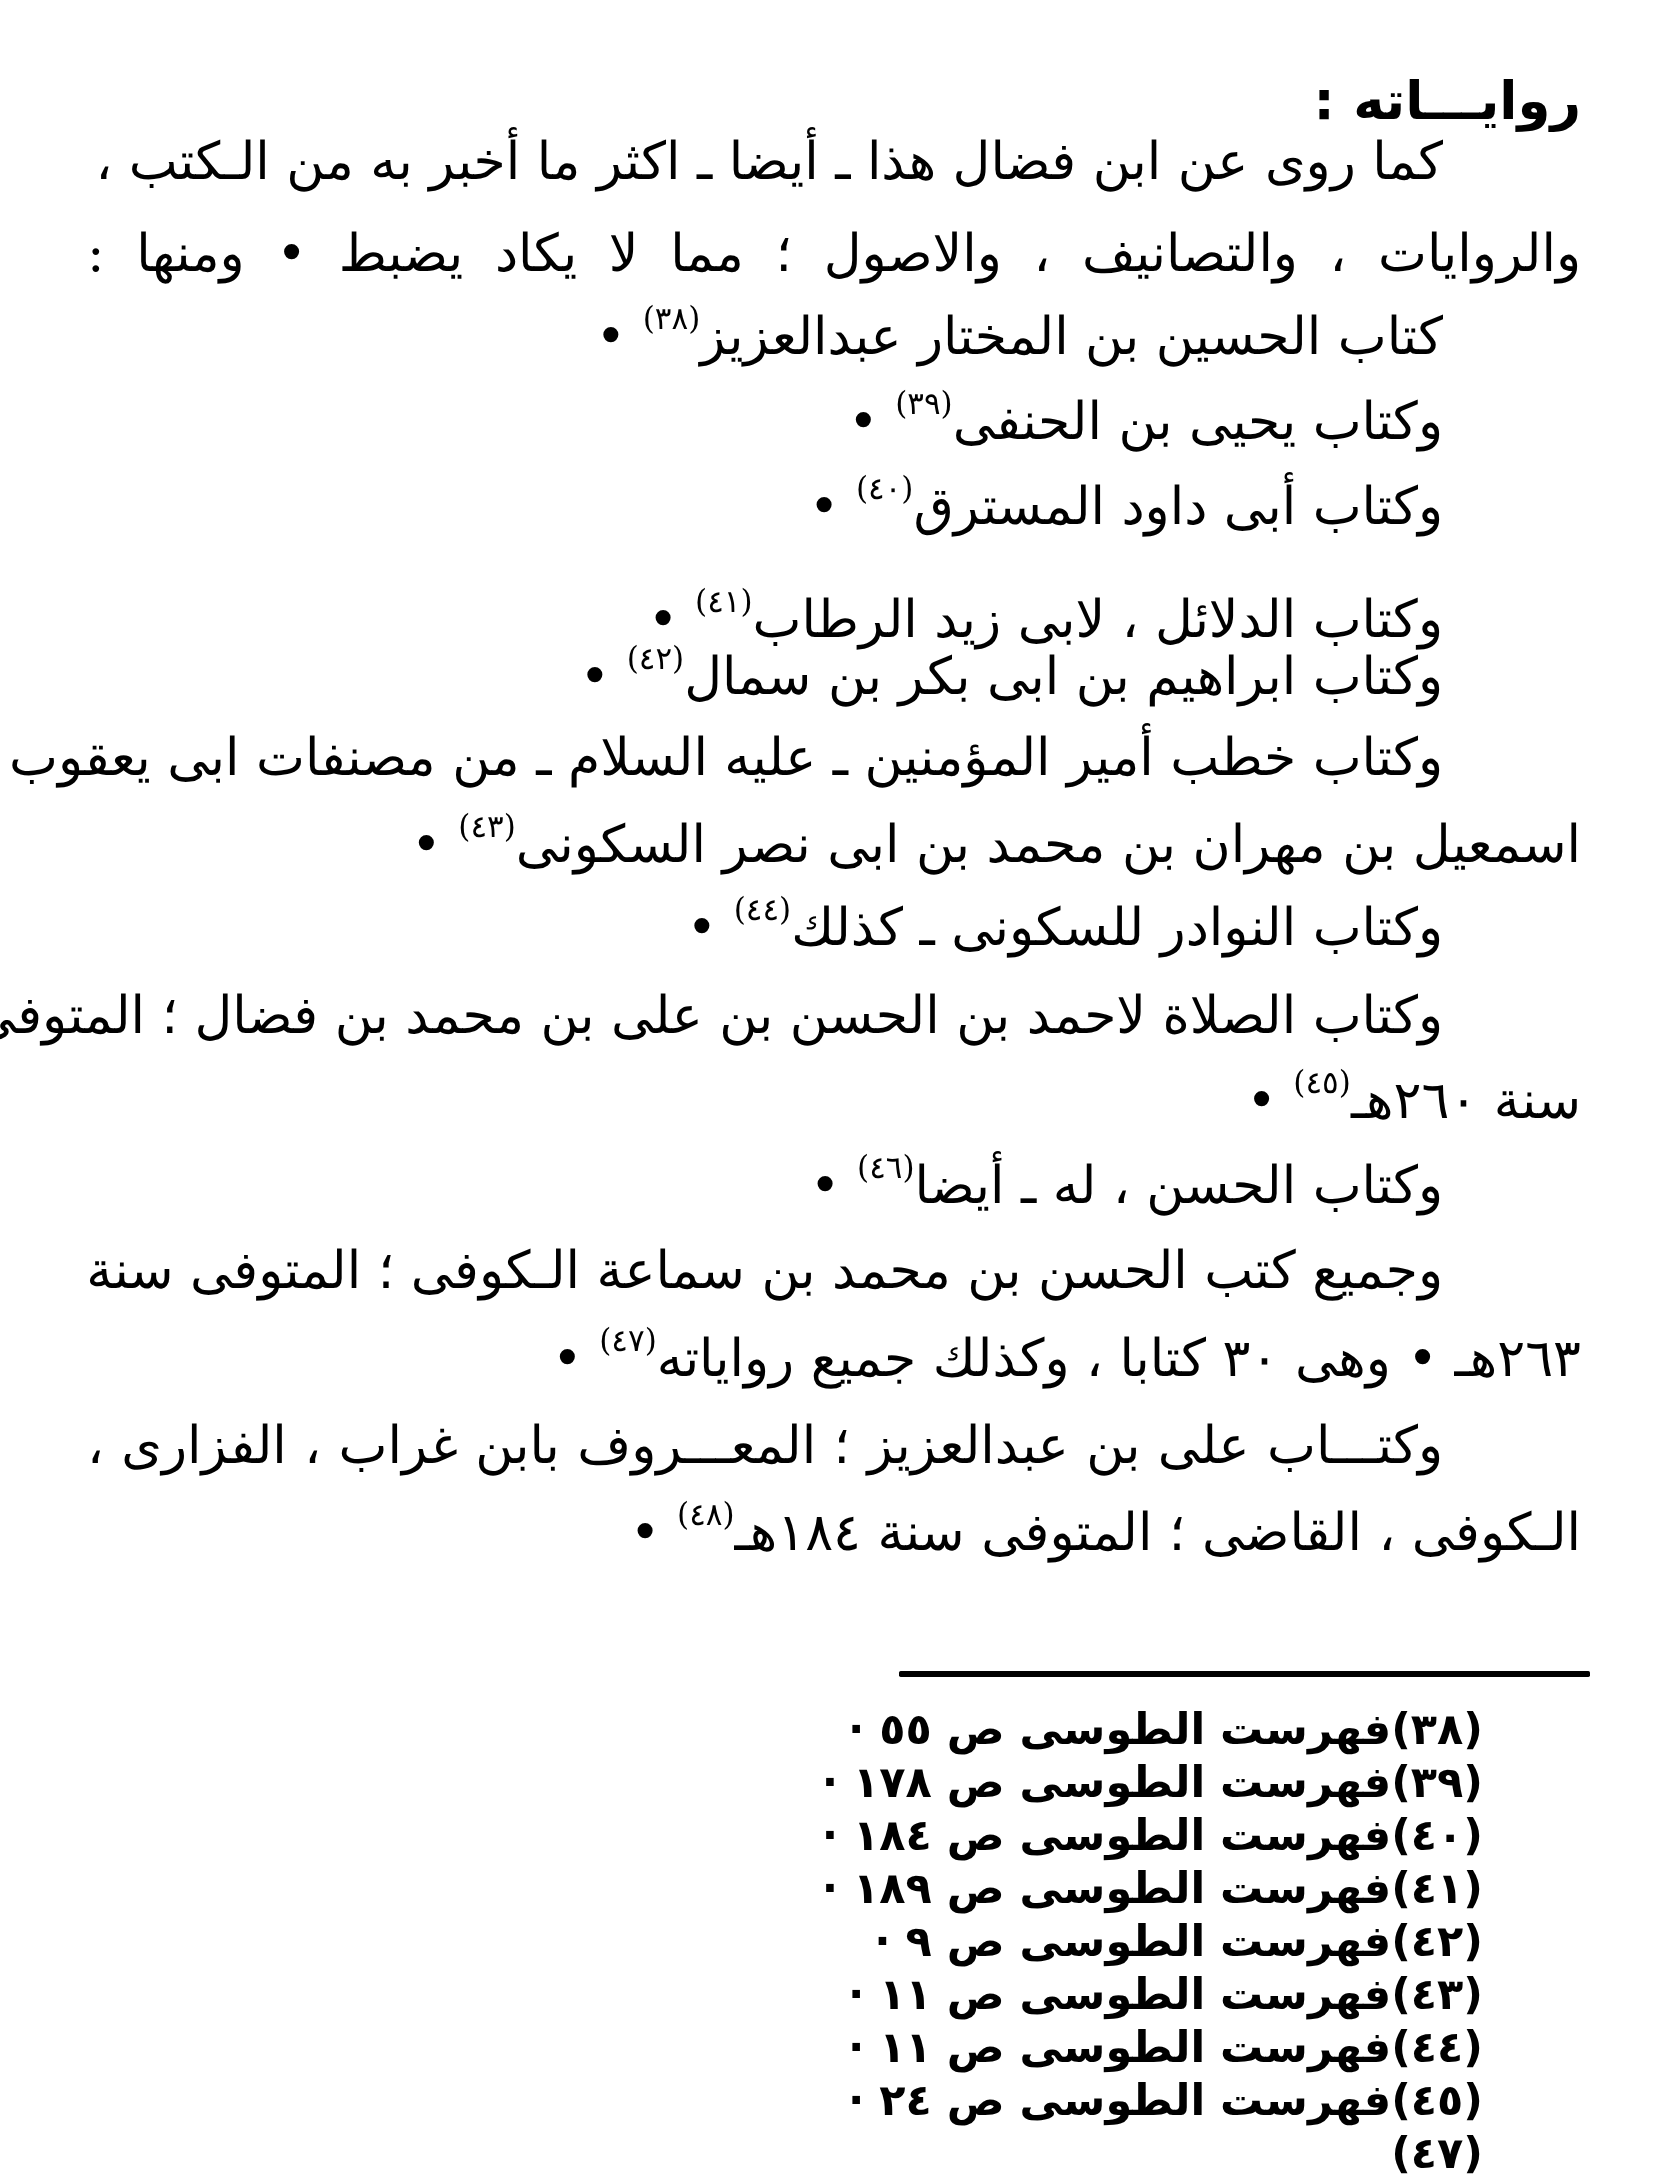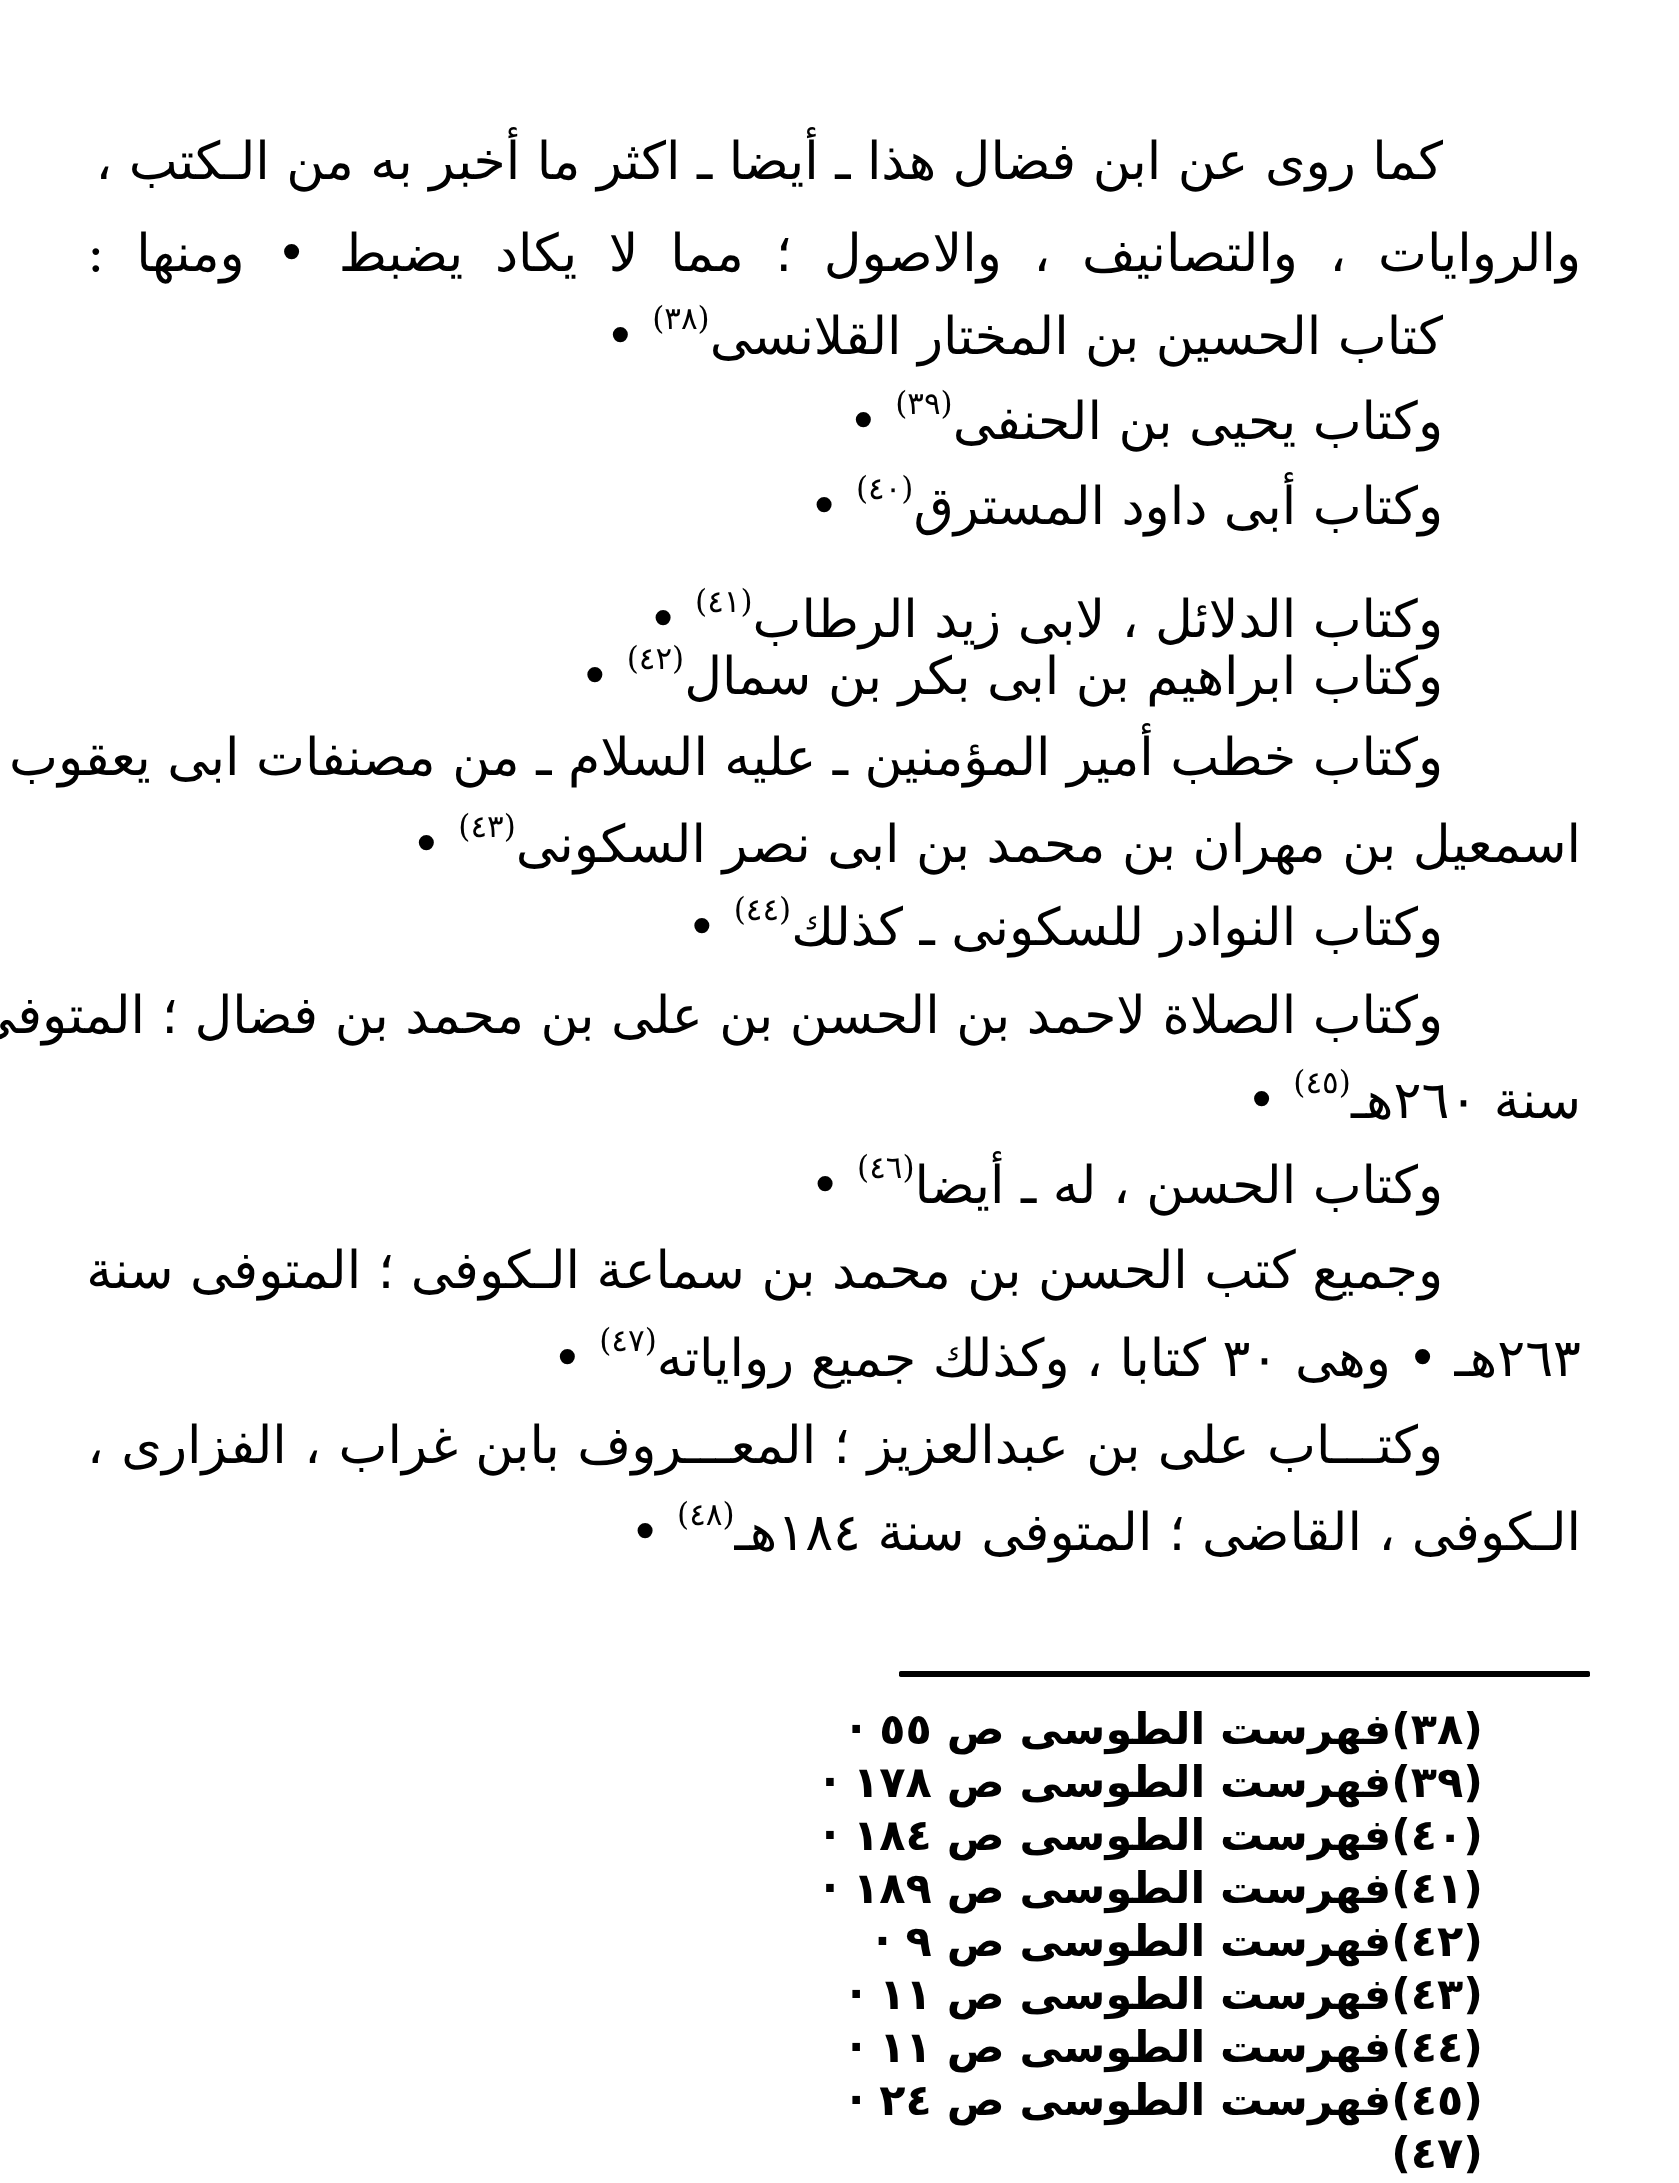--- a/index.html
+++ b/index.html
@@ -16,25 +16,26 @@
   .rule { position:absolute; left:899px; width:691px; top:1671px; height:6.1px; background:#000; border-radius:1.7px; }
   .fnotes { position:absolute; right:196px; top:1703px; width:699px; }
   .fnote { font-family:"DejaVu Sans", sans-serif; font-weight:bold; font-size:43px; line-height:53px;
            white-space:nowrap; text-align:right; }
   .fnote .num { display:inline-block; min-width:83px; }
 </style>
 </head>
 <body>
 
 <div class="page">
+  <div class="heading">روايـــاته :</div>
 
   <div id="body-lines">
       <div class="line indent" style="top: 120px;"><span>كما روى عن ابن فضال هذا ـ أيضا ـ اكثر ما أخبر به من الـكتب ،</span></div>
       <div class="line justify" style="top: 212px;"><span>والروايات ، والتصانيف ، والاصول ؛ مما لا يكاد يضبط • ومنها :</span></div>
-      <div class="line indent" style="top: 295px;"><span>كتاب الحسين بن المختار القلانسى</span><sup class="fn">(٣٨)</sup><span> •</span></div>
+      <div class="line indent" style="top: 295px;"><span>كتاب الحسين بن المختار عبدالعزيز</span><sup class="fn">(٣٨)</sup><span> •</span></div>
       <div class="line indent" style="top: 380px;"><span>وكتاب يحيى بن الحنفى</span><sup class="fn">(٣٩)</sup><span> •</span></div>
       <div class="line indent" style="top: 465px;"><span>وكتاب أبى داود المسترق</span><sup class="fn">(٤٠)</sup><span> •</span></div>
       <div class="line indent" style="top: 550px; margin-top: 28px;"><span>وكتاب الدلائل ، لابى زيد الرطاب</span><sup class="fn">(٤١)</sup><span> •</span></div>
       <div class="line indent" style="top: 635px;"><span>وكتاب ابراهيم بن ابى بكر بن سمال</span><sup class="fn">(٤٢)</sup><span> •</span></div>
       <div class="line indent" style="top: 716px;"><span>وكتاب خطب أمير المؤمنين ـ عليه السلام ـ من مصنفات ابى يعقوب</span></div>
       <div class="line" style="top: 803px;"><span>اسمعيل بن مهران بن محمد بن ابى نصر السكونى</span><sup class="fn">(٤٣)</sup><span> •</span></div>
       <div class="line indent" style="top: 886px;"><span>وكتاب النوادر للسكونى ـ كذلك</span><sup class="fn">(٤٤)</sup><span> •</span></div>
       <div class="line indent" style="top: 974px;"><span>وكتاب الصلاة لاحمد بن الحسن بن على بن محمد بن فضال ؛ المتوفى</span></div>
       <div class="line" style="top: 1059px;"><span>سنة ٢٦٠هـ</span><sup class="fn">(٤٥)</sup><span> •</span></div>
       <div class="line indent" style="top: 1144px;"><span>وكتاب الحسن ، له ـ أيضا</span><sup class="fn">(٤٦)</sup><span> •</span></div>

